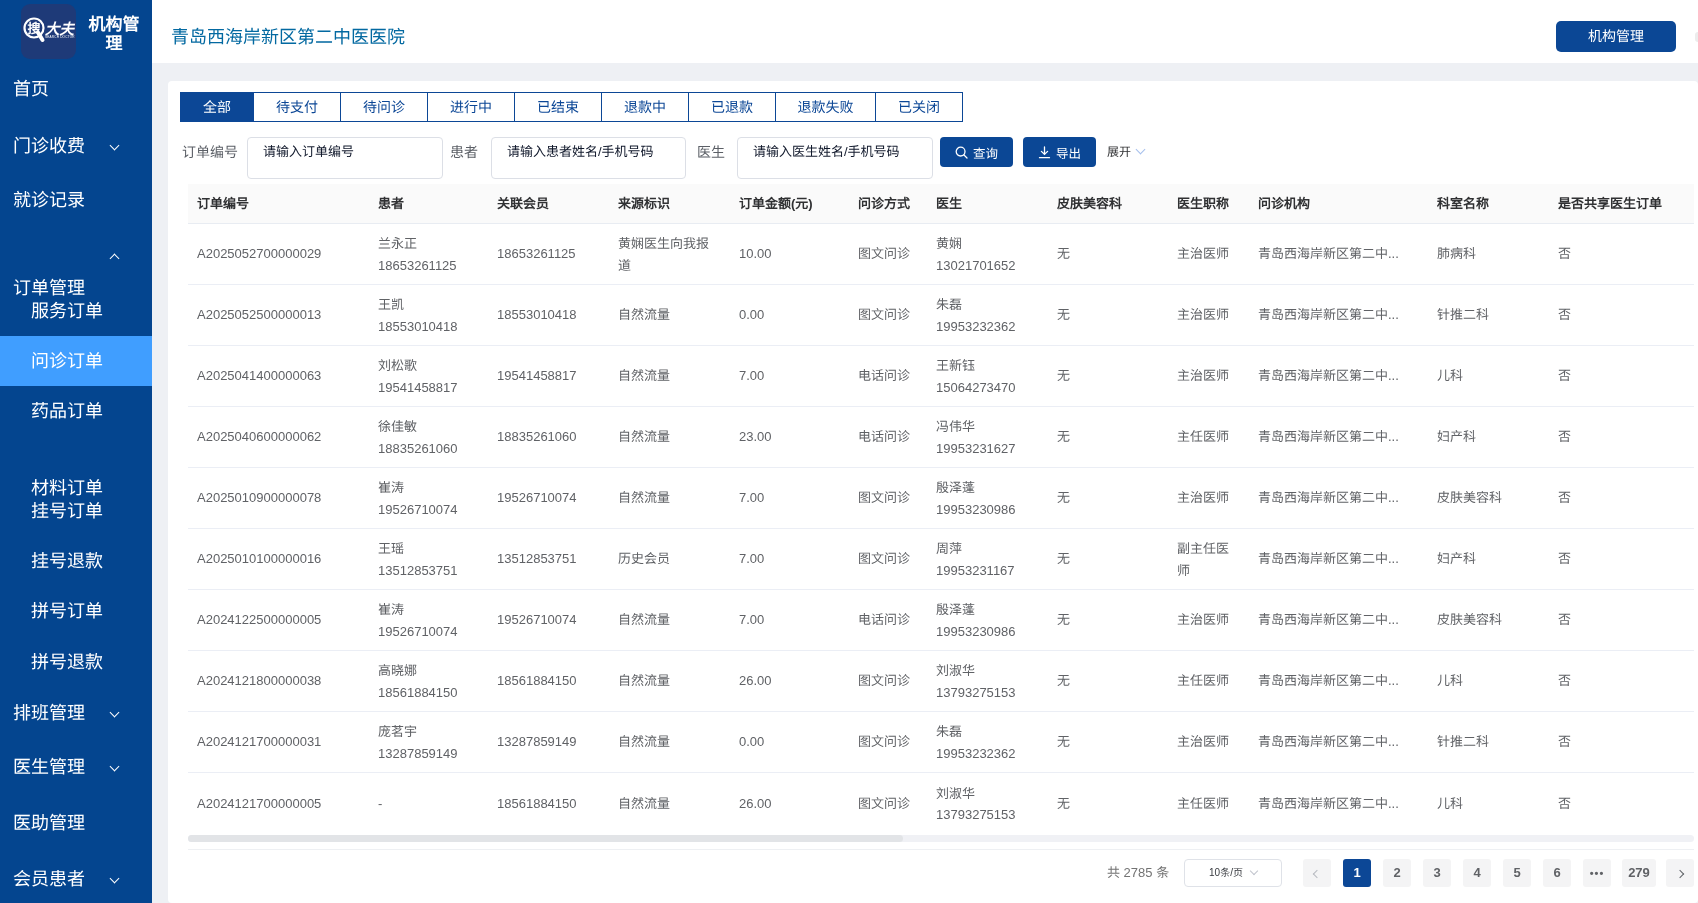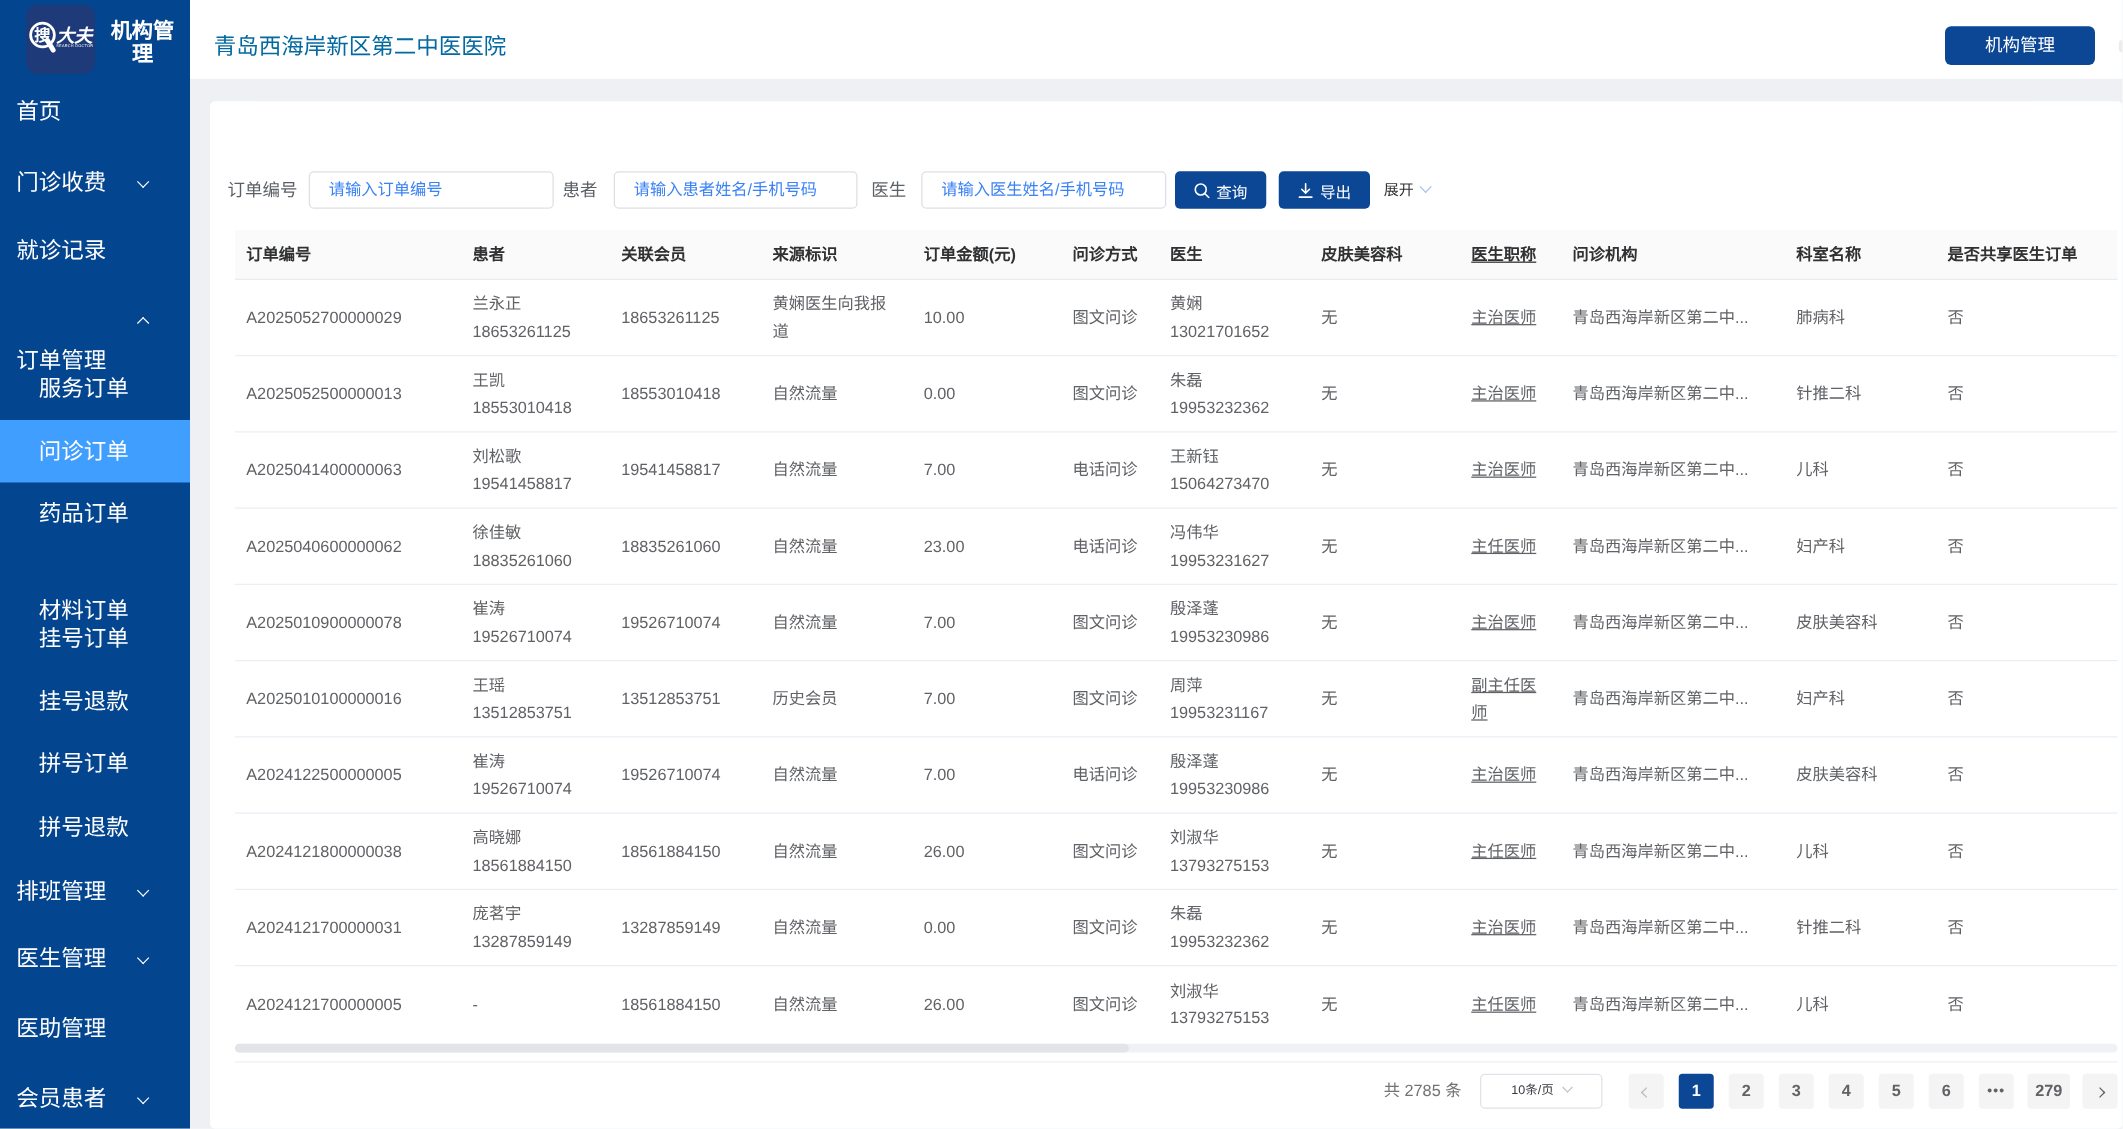--- a/index.html
+++ b/index.html
@@ -23,34 +23,34 @@
   #header .hbtn { position:absolute; right:22px; top:21px; width:120px; height:31px; background:#0b4795; border-radius:5px; color:#fff; font-size:14px; text-align:center; line-height:31px; }
   #header .sliver { position:absolute; right:0; top:32px; width:3px; height:10px; background:#ececec; border-radius:4px 0 0 4px; }
   #card { position:absolute; left:16px; top:81px; right:0; bottom:0; background:#fff; border-radius:4px; }
   
   #tabs { position:absolute; left:12px; top:11px; display:flex; }
   .tab { height:30px; line-height:28px; border:1px solid #0c4796; margin-left:-1px; text-align:center; font-size:14px; color:#0c4796; background:#fff; }
   .tab.on { background:#0c4796; color:#fff; }
   .tab:first-child { margin-left:0; }
   
   .flabel { position:absolute; top:56px; height:30px; line-height:30px; font-size:14px; color:#5b5f66; }
-  .finput { position:absolute; top:56px; height:30px; border:1px solid #dcdfe6; border-radius:4px; line-height:28px; font-size:13px; color:#3b82f6; padding-left:15px; background:#fff; }
+  .finput { position:absolute; top:56px; height:42px; border:1px solid #dcdfe6; border-radius:4px; line-height:28px; font-size:13px; color:#0f172a; padding-left:15px; background:#fff; }
   .fbtn { position:absolute; top:56px; height:30px; width:73px; background:#0b4795; border-radius:4px; color:#fff; font-size:13px; display:flex; align-items:center; justify-content:center; }
   .fbtn svg { margin-right:5px; } .fbtn { font-size:12.5px; }
   #expand { position:absolute; top:56px; left:939px; height:30px; line-height:30px; font-size:12px; color:#303133; }
   #expand .chev2 { display:inline-block; width:7px; height:7px; border:solid #a5bfec; border-width:0 1.3px 1.3px 0; transform:rotate(45deg); margin-left:6px; vertical-align:3px; }
   
   #table { position:absolute; left:20px; top:103px; right:4px; }
   #thead { position:relative; height:40px; background:#fafafa; border-bottom:1px solid #e8ecf2; }
   #thead .cell { font-weight:bold; color:#303133; }
   .row { position:relative; height:61px; border-bottom:1px solid #ebeef5; }
   .row:last-child { border-bottom:none; }
   .cell { position:absolute; top:50%; transform:translateY(-50%); font-size:13px; color:#606266; line-height:21.5px; white-space:nowrap; }
   .c1{left:9px;} .c2{left:190px;} .c3{left:309px;} .c4{left:430px;} .c5{left:551px;} .c6{left:670px;}
-  .c7{left:748px;} .c8{left:869px;} .c9{left:989px;text-decoration:underline;} .c10{left:1070px;} .c11{left:1249px;} .c12{left:1370px;}
+  .c7{left:748px;} .c8{left:869px;} .c9{left:989px;} .c10{left:1070px;} .c11{left:1249px;} .c12{left:1370px;}
   
   #hscroll-track { position:absolute; left:20px; right:4px; top:754px; height:7px; background:#f0f1f5; border-radius:4px; }
   #hscroll { position:absolute; left:20px; top:754px; width:715px; height:7px; background:#e2e4e7; border-radius:4px; }
   #table-bottom { position:absolute; left:20px; right:4px; top:768px; height:1px; background:#eef0f3; }
   
   .pg { position:absolute; top:778px; height:28px; }
   #pg-total { left:939px; line-height:28px; font-size:13px; color:#737373; }
   #pg-select { left:1016px; width:98px; border:1px solid #dfe2e8; border-radius:4px; line-height:26px; font-size:10px; color:#36393e; text-align:center; }
   #pg-select .chev3 { display:inline-block; width:6px; height:6px; border:solid #c0c4cc; border-width:0 1.3px 1.3px 0; transform:rotate(45deg); margin-left:8px; vertical-align:2px; }
   .pbtn { position:absolute; top:778px; width:28px; height:28px; background:#f4f4f5; border-radius:3px; text-align:center; line-height:28px; font-size:13px; font-weight:bold; color:#606266; }
@@ -96,20 +96,31 @@
     <i class="chev down" style="left:111px; top:875px;"></i>
 </div>
 
 <div id="main">
   <div id="header">
     <div class="title">青岛西海岸新区第二中医医院</div>
     <div class="hbtn">机构管理</div>
     <div class="sliver"></div>
   </div>
   <div id="card">
+    <div id="tabs">
+      <div class="tab on" style="width:74px;">全部</div>
+      <div class="tab" style="width:88px;">待支付</div>
+      <div class="tab" style="width:88px;">待问诊</div>
+      <div class="tab" style="width:88px;">进行中</div>
+      <div class="tab" style="width:88px;">已结束</div>
+      <div class="tab" style="width:88px;">退款中</div>
+      <div class="tab" style="width:88px;">已退款</div>
+      <div class="tab" style="width:101px;">退款失败</div>
+      <div class="tab" style="width:88px;">已关闭</div>
+    </div>
     <div class="flabel" style="left:14px;">订单编号</div>
     <div class="finput" style="left:79px; width:196px;">请输入订单编号</div>
     <div class="flabel" style="left:282px;">患者</div>
     <div class="finput" style="left:323px; width:195px;">请输入患者姓名/手机号码</div>
     <div class="flabel" style="left:529px;">医生</div>
     <div class="finput" style="left:569px; width:196px;">请输入医生姓名/手机号码</div>
     <div class="fbtn" style="left:772px;">
       <svg width="13" height="13" viewBox="0 0 13 13">
           <circle cx="5.6" cy="5.6" r="4.4" fill="none" stroke="#fff" stroke-width="1.3"></circle>
           <path d="M9 9 L12 12" stroke="#fff" stroke-width="1.3" stroke-linecap="round"></path>

